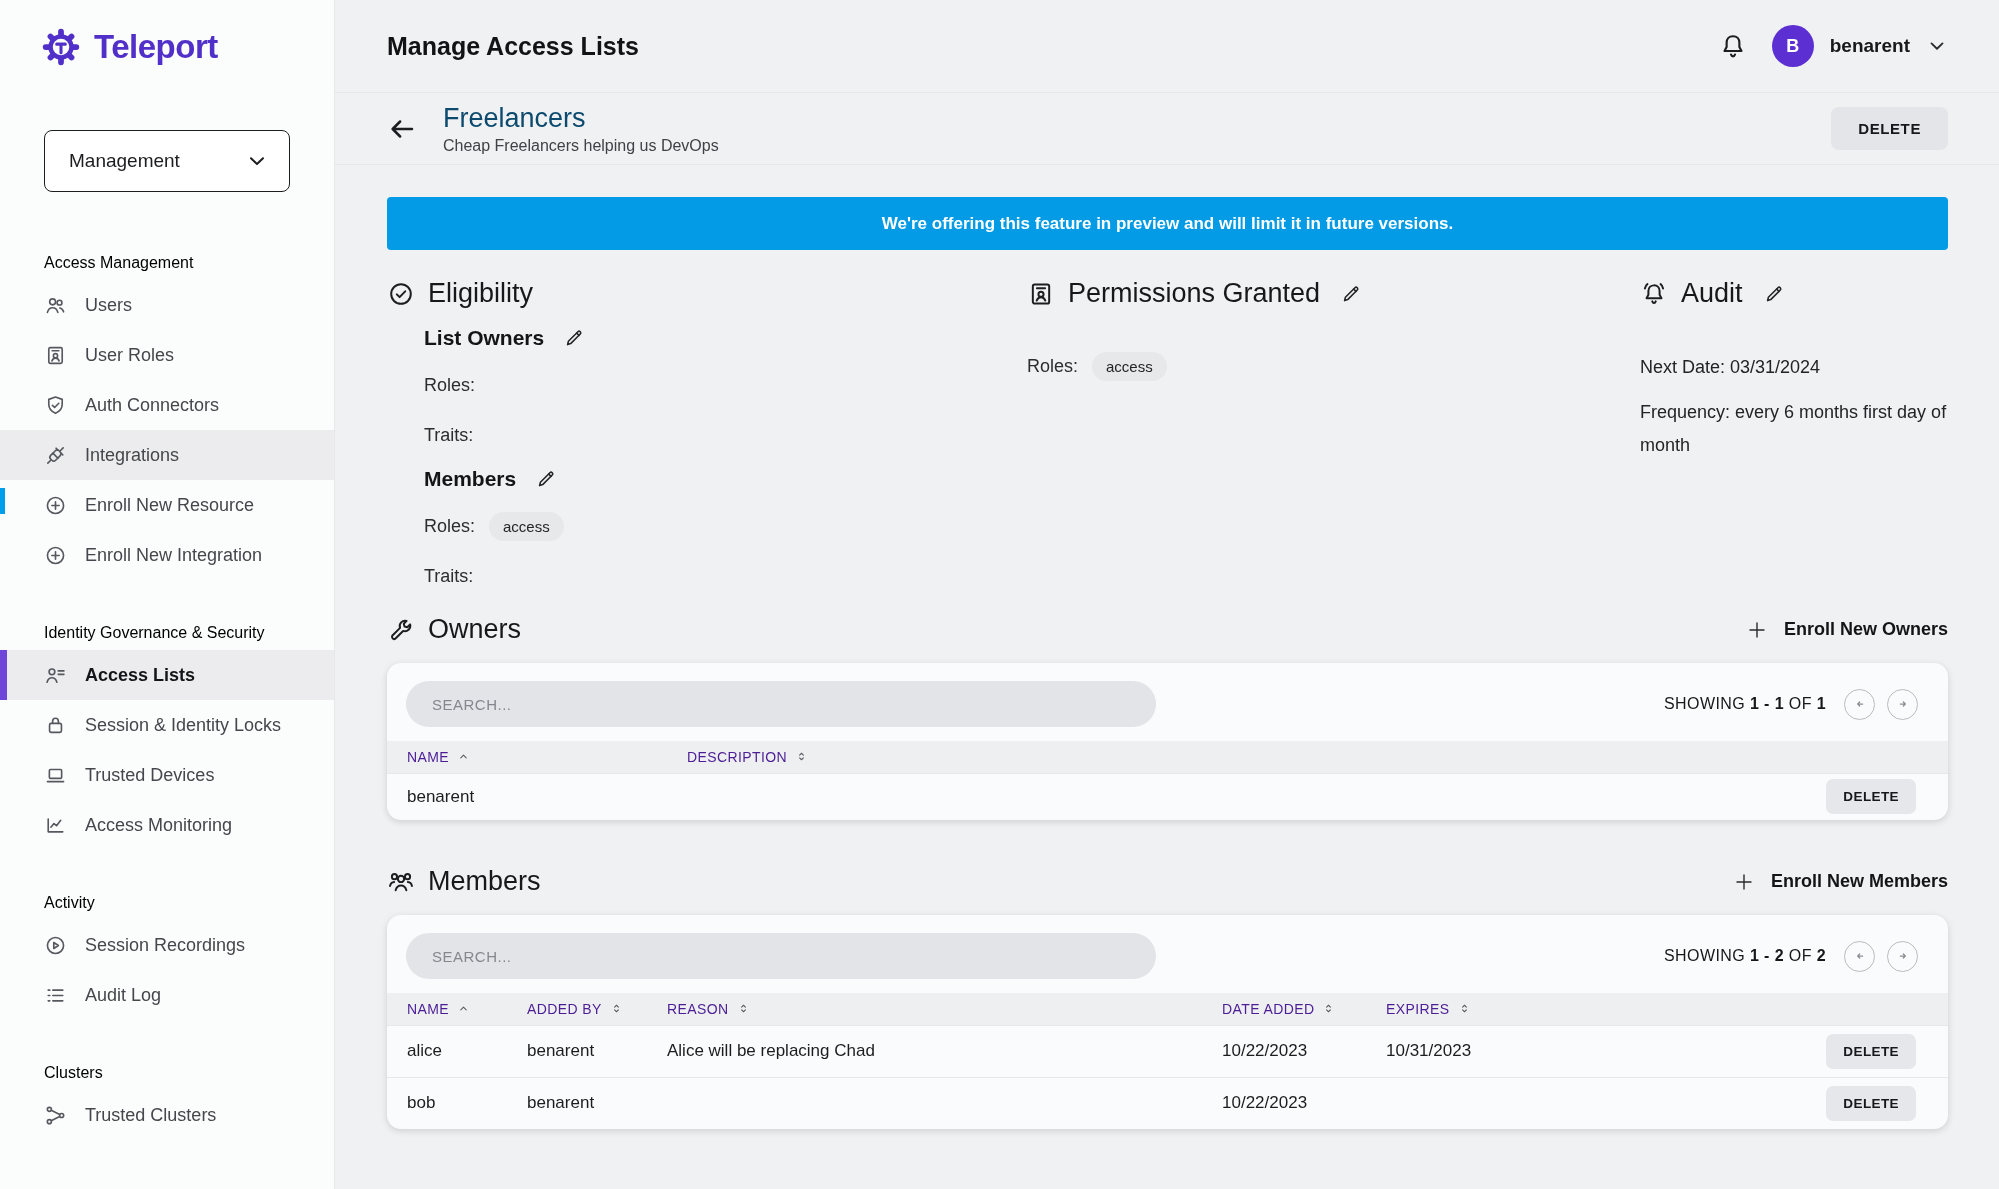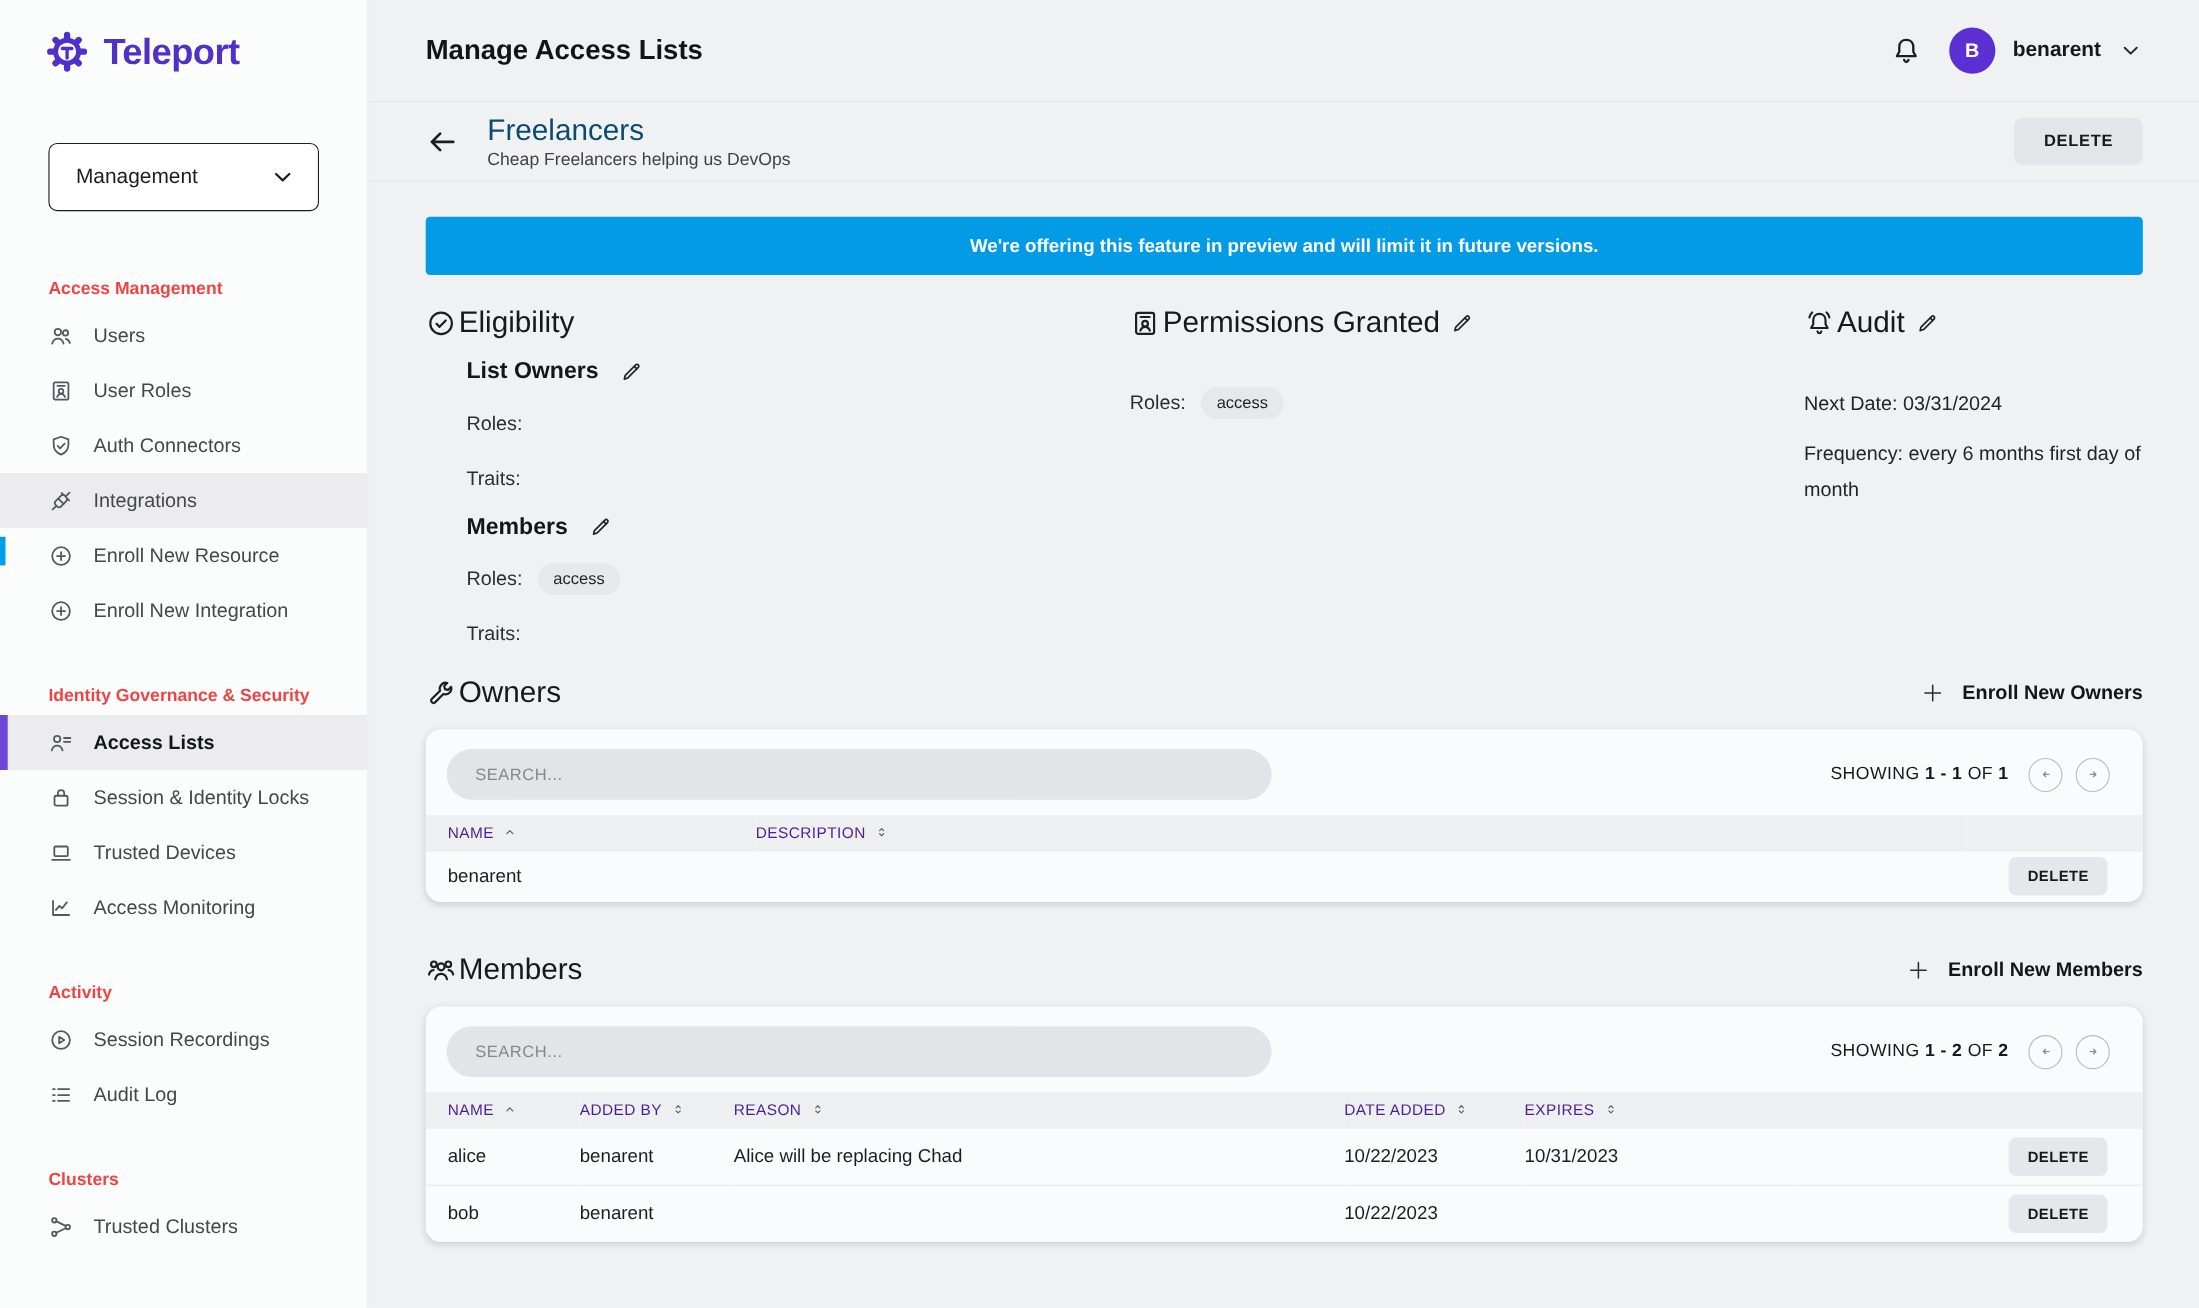--- a/index.html
+++ b/index.html
@@ -10,21 +10,21 @@
   .app { display:flex; width:1999px; height:1189px; }
 
   
   .sidebar { position:relative; width:335px; min-width:335px; background:#fbfcfc; border-right:1px solid #e7e8ea; overflow:hidden; }
   .edge-blue { position:absolute; left:0; top:488px; width:5px; height:26px; background:#009EEB; }
   .logo { display:flex; align-items:center; gap:10px; padding:24px 0 0 38px; color:#512FC9; }
   .logo svg { width:46px; height:46px; stroke:none; }
   .logo .brand-name { font-size:33px; font-weight:700; letter-spacing:-0.5px; }
   .workspace { margin:60px 44px 0; height:62px; border:1.7px solid #1c1d20; border-radius:8px; display:flex; align-items:center; justify-content:space-between; padding:0 20px 0 24px; font-size:19px; color:#1c1d20; cursor:pointer; background:#fff; }
   .workspace svg { width:24px; height:24px; stroke-width:2; }
-  .nav-section-header { margin:44px 0 8px 44px; font-size:16px; font-weight:700; color:#ef4444; }
+  .nav-section-header { margin:44px 0 8px 44px; font-size:16px; font-weight:400; color:#000000; }
   .nav-section-header.first { margin-top:62px; }
   .nav-item { position:relative; display:flex; align-items:center; gap:18px; height:50px; padding-left:44px; font-size:18px; color:#45474c; cursor:pointer; }
   .nav-item .ni { width:23px; height:23px; color:#55585e; flex:none; }
   .nav-item .ni svg { width:23px; height:23px; }
   .nav-item.hovered { background:#ececee; }
   .nav-item.active { background:#ececee; color:#141519; font-weight:700; }
   .nav-item.active::before { content:""; position:absolute; left:0; top:0; bottom:0; width:7px; background:#6E45D9; }
 
   
   .main { flex:1; display:flex; flex-direction:column; background:#f0f1f3; min-width:0; }
@@ -47,21 +47,21 @@
   .btn.delete-lg { margin-left:auto; padding:13px 27px; font-size:15px; letter-spacing:0.6px; }
 
   .content { padding:0 51px 14px 52px; }
   .banner { margin-top:32px; height:53px; background:#039BE5; border-radius:4px; display:flex; align-items:center; justify-content:center; color:#fff; font-size:17px; font-weight:700; }
 
   
   .summary { display:flex; margin-top:28px; height:300px; }
   .col-elig { width:640px; }
   .col-perm { width:613px; }
   .col-audit { flex:1; }
-  .sec-head { display:flex; align-items:center; gap:2px; font-size:27px; color:#17181b; }
+  .sec-head { display:flex; align-items:center; gap:13px; font-size:27px; color:#17181b; }
   .sec-head .mic { width:28px; height:28px; color:#1d1e21; }
   .sec-head .mic svg { width:28px; height:28px; }
   .edit-btn { background:none; border:none; padding:0; margin-left:7px; cursor:pointer; color:#232427; }
   .edit-btn svg { width:22px; height:22px; }
   .sub-block { margin:17px 0 0 37px; }
   .sub-head { display:flex; align-items:center; gap:12px; font-size:21px; font-weight:700; color:#141518; }
   .kv { display:flex; align-items:center; gap:14px; margin-top:20px; font-size:18px; color:#2b2d30; min-height:30px; }
   .chip { background:#e7e8ea; border-radius:15px; padding:6px 14px; font-size:15px; color:#232528; }
   .col-perm .kv.perm-roles { margin:42px 0 0 0; }
   .audit-line { font-size:18px; color:#222427; line-height:33px; max-width:315px; }

